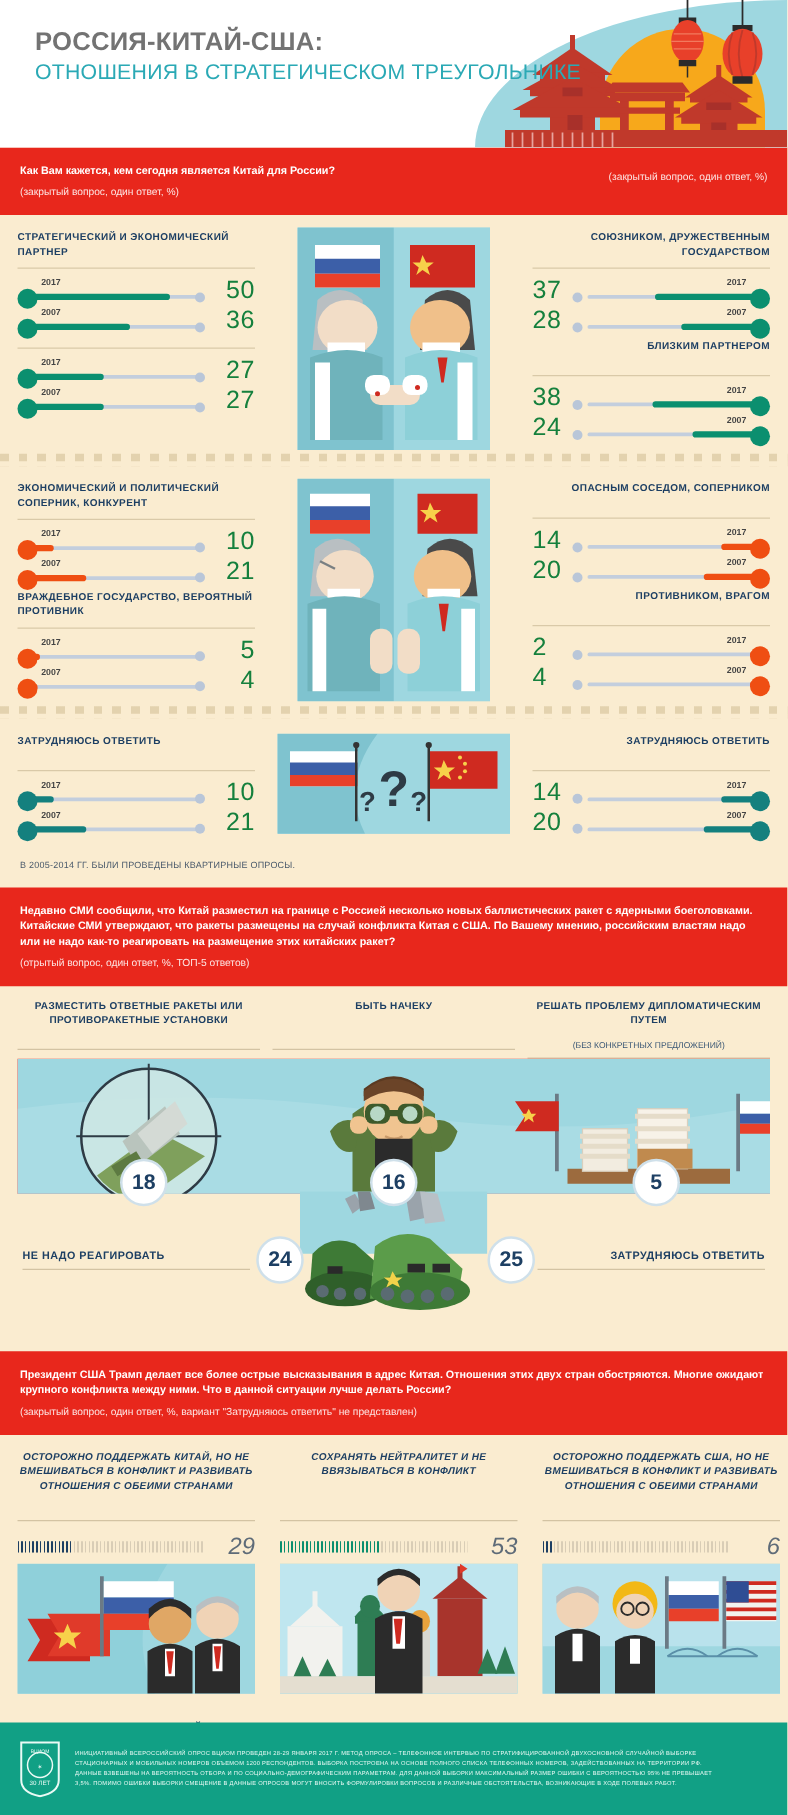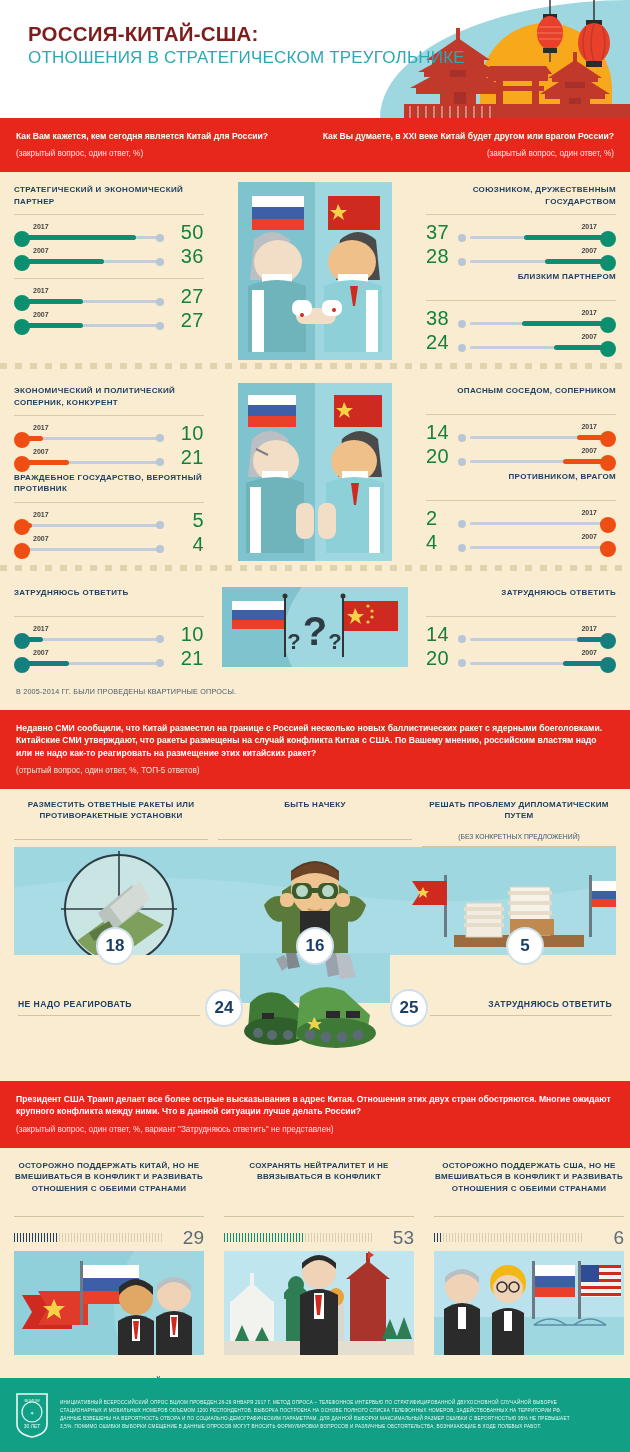--- a/index.html
+++ b/index.html
@@ -15,21 +15,21 @@
   .header { position:relative; height:118px; background:#ffffff; overflow:hidden; }
   .header-art { position:absolute; right:0; top:0; width:250px; height:118px; overflow:hidden; }
   .header-sky {
     position:absolute; right:0; top:0; width:250px; height:118px;
     background:#9ed7e0;
     border-top-left-radius:250px 118px;
   }
   .sun { position:absolute; left:100px; bottom:0; width:132px; height:95px;
          background:#f7a81b; border-radius:66px 66px 0 0; }
   .hdr-title { position:absolute; left:28px; top:22px; z-index:4; }
-  .hdr-l1 { font-size:20.5px; font-weight:bold; color:#7f1d1d; letter-spacing:.2px; line-height:1.18; }
+  .hdr-l1 { font-size:20.5px; font-weight:bold; color:#737373; letter-spacing:.2px; line-height:1.18; }
   .hdr-l2 { font-size:17px; color:#2aa9b5; letter-spacing:.2px; line-height:1.22; margin-top:2px; }
 
   
   .qbar { background:#e8271c; color:#fff; padding:12px 16px 14px; }
   .qbar.two { display:flex; }
   .qcol { flex:1; }
   .qcol.right { text-align:right; }
   .qtext { font-size:8.6px; font-weight:bold; line-height:1.45; }
   .qsub { font-size:8.2px; margin-top:7px; font-weight:normal; color:#fde4e2; }
 
@@ -89,21 +89,21 @@
   .badge { position:absolute; width:38px; height:38px; border-radius:50%;
            background:#fff; border:2px solid #cfe0ea; display:flex; align-items:center;
            justify-content:center; font-size:17px; font-weight:bold; color:#1d3f63; z-index:6; }
 
   .tankrow { position:relative; height:100px; margin-top:10px; }
   .tank-label { position:absolute; top:34px; font-size:8.6px; font-weight:bold;
                 color:#1d3f63; letter-spacing:.4px; }
   .tank-rule { position:absolute; top:50px; height:1px; background:#d3c3a3; }
 
   
-  .b3 { display:flex; padding:12px 14px 0; gap:20px; }
+  .b3 { display:flex; padding:12px 14px 0; gap:20px;font-style:italic; }
   .b3c { flex:1; text-align:center; position:relative; }
   .b3-title { font-size:8px; font-weight:bold; color:#1d3f63; line-height:1.45;
               letter-spacing:.3px; min-height:50px; text-transform:uppercase; }
   .b3-rule { height:1px; background:#d3c3a3; margin:6px 0 8px; }
   .dashrow { display:flex; align-items:center; gap:6px; height:26px; }
   .dashbar { flex:1; height:9px; position:relative; }
   .dash-bg { position:absolute; inset:0;
      background:repeating-linear-gradient(90deg,#d9cdb6 0 1.2px, transparent 1.2px 3px); }
   .dash-fg { position:absolute; left:0; top:0; bottom:0;
      background-repeat:repeat-x; }
@@ -206,21 +206,20 @@
       <div class="hdr-l2">ОТНОШЕНИЯ В СТРАТЕГИЧЕСКОМ ТРЕУГОЛЬНИКЕ</div>
     </div>
   </div>
 
   <div class="qbar two">
     <div class="qcol">
       <div class="qtext">Как Вам кажется, кем сегодня является Китай для России?</div>
       <div class="qsub">(закрытый вопрос, один ответ, %)</div>
     </div>
     <div class="qcol right">
-      <div class="qtext">Как Вы думаете, в XXI веке Китай будет другом или врагом России?</div>
       <div class="qsub">(закрытый вопрос, один ответ, %)</div>
     </div>
   </div>
 
   <div class="chart-zone">
 
     <div class="zone-row">
       <div class="col-side" id="L-A">
           <div>
             <div class="grp-title">СТРАТЕГИЧЕСКИЙ И ЭКОНОМИЧЕСКИЙ ПАРТНЕР</div>

